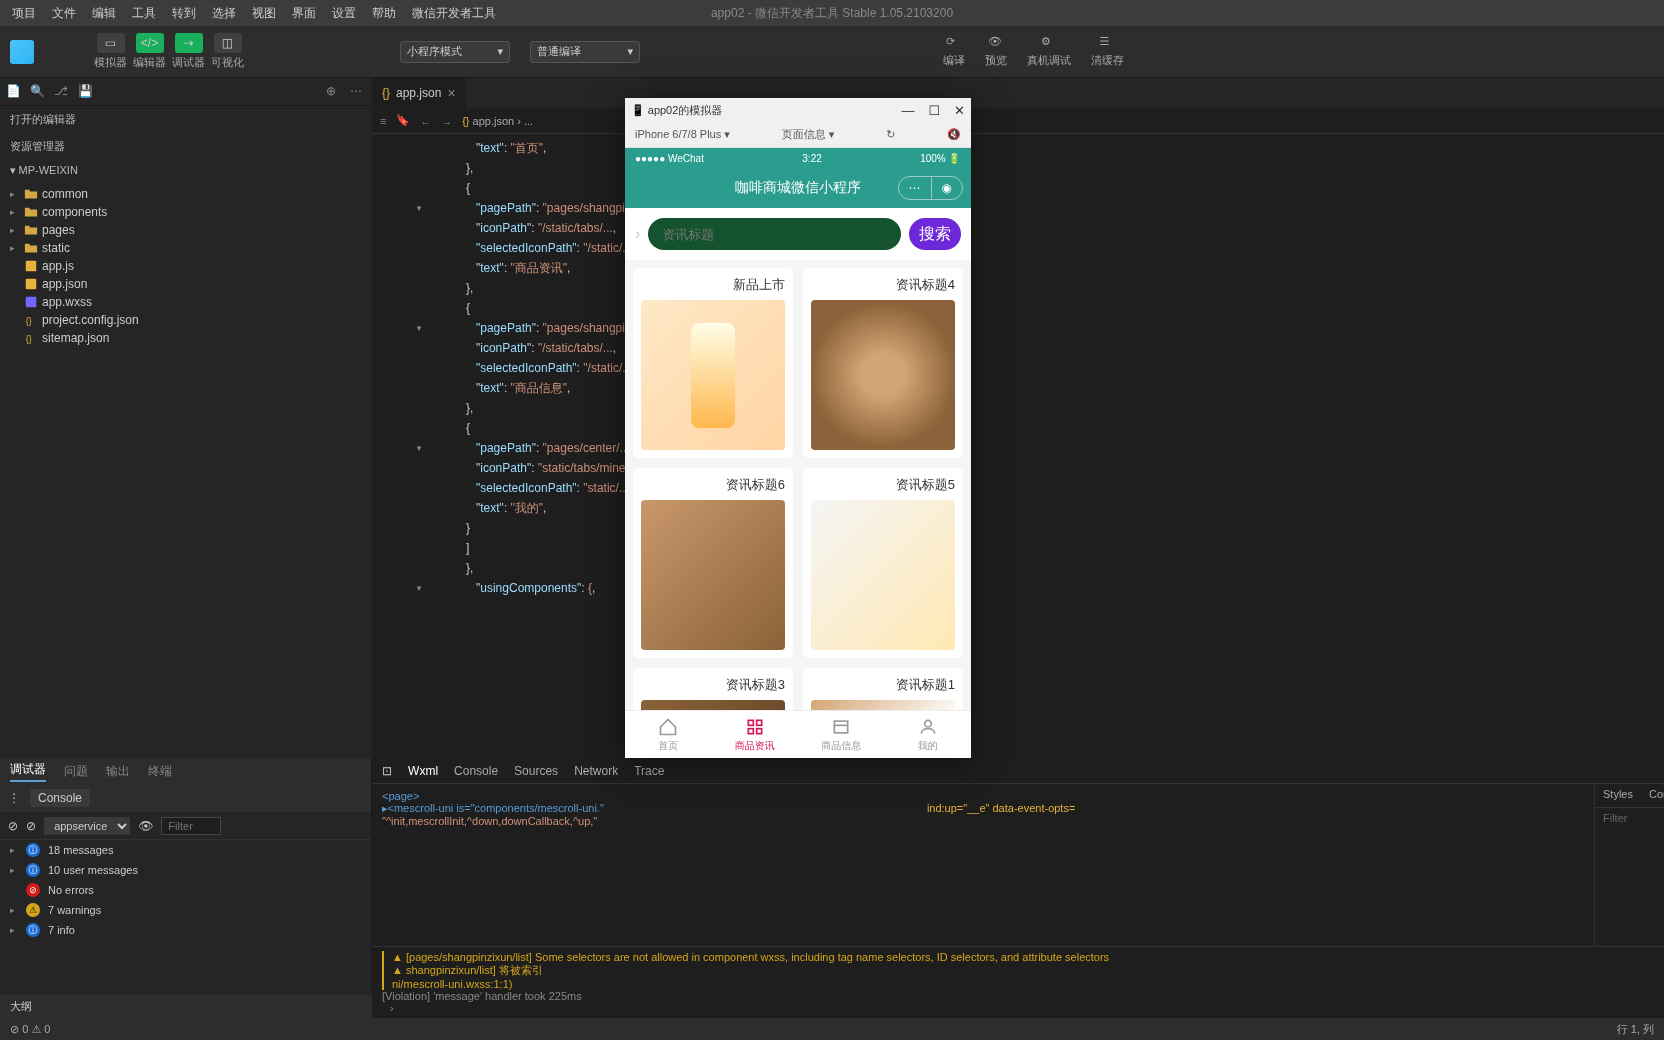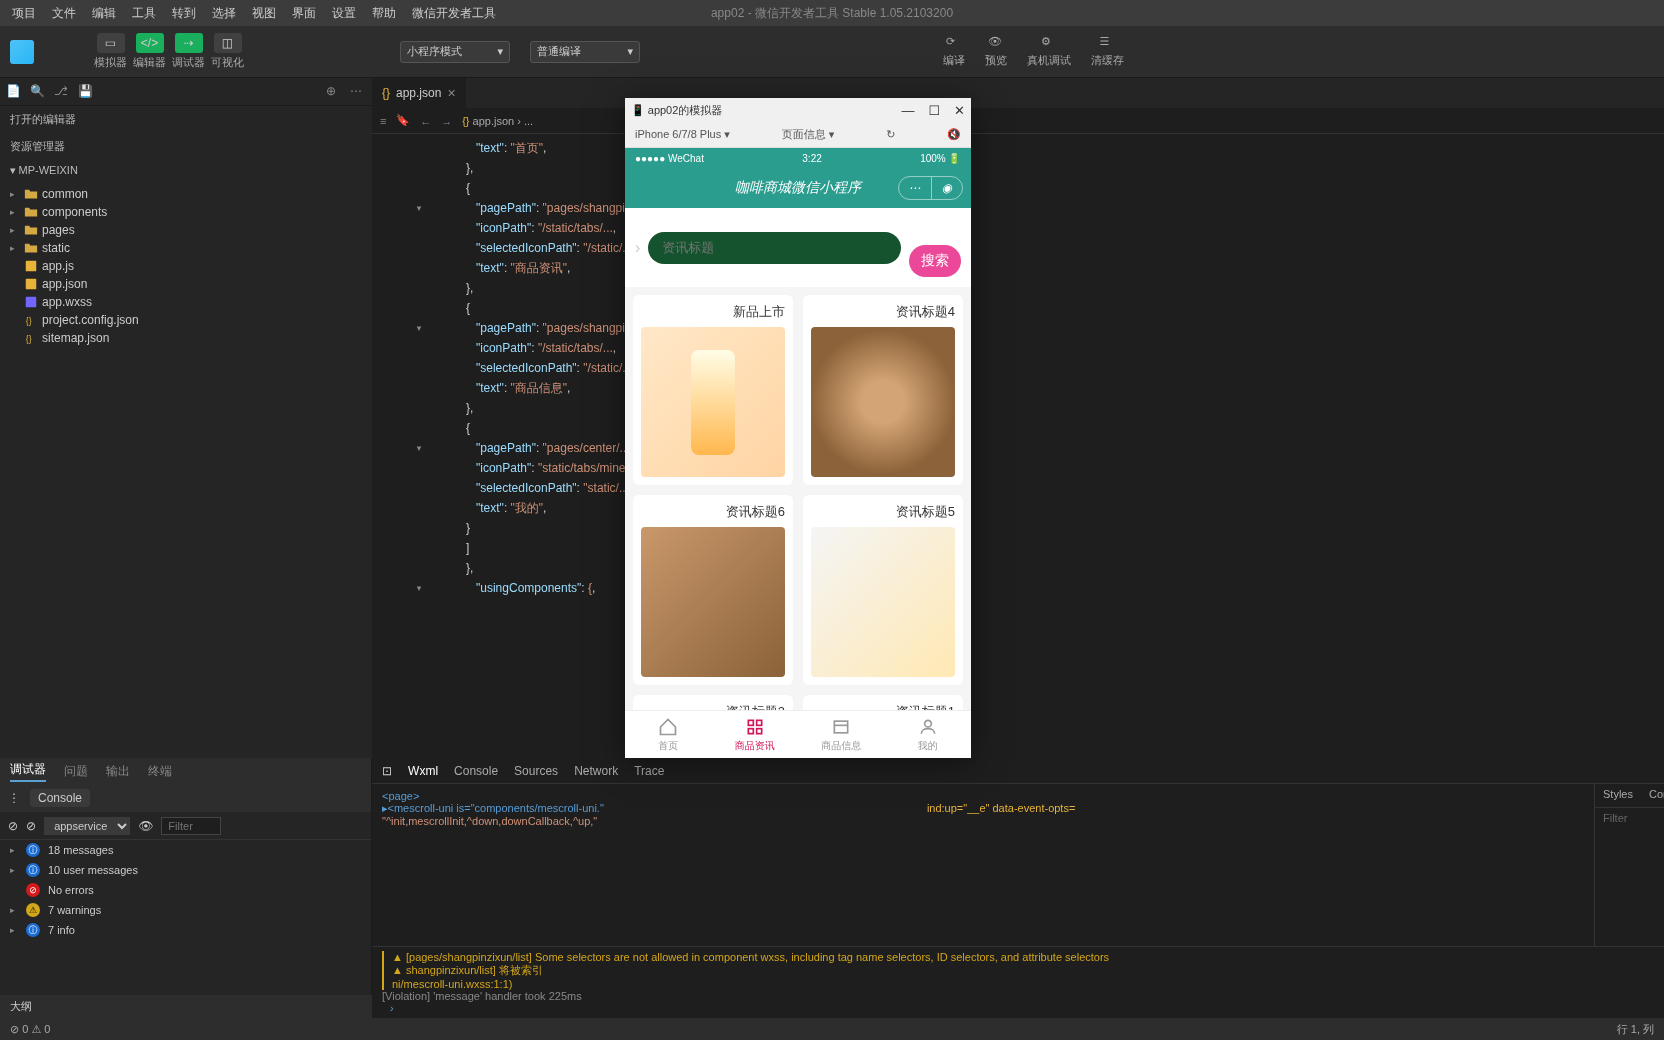--- a/index.html
+++ b/index.html
@@ -99,28 +99,28 @@
     .status-right { display: flex; gap: 10px; }
     .outline-header { padding: 4px 10px; font-size: 11px; background: #2d2d2d; margin-top: auto; }
     
     
     .simulator { position: absolute; left: 625px; top: 98px; width: 346px; height: 660px; background: #fff; box-shadow: 0 4px 30px rgba(0,0,0,0.5); display: flex; flex-direction: column; z-index: 100; }
     .sim-titlebar { height: 24px; display: flex; align-items: center; justify-content: space-between; padding: 0 6px; background: #f0f0f0; font-size: 11px; color: #333; }
     .sim-titlebar .controls { display: flex; gap: 14px; font-size: 13px; color: #333; }
     .sim-devicebar { height: 26px; background: #f0f0f0; display: flex; align-items: center; justify-content: space-between; padding: 0 10px; font-size: 11px; color: #555; border-bottom: 1px solid #ddd; }
     .sim-screen { flex: 1; display: flex; flex-direction: column; background: #fafafa; overflow: hidden; }
     .sim-statusbar { height: 20px; background: #2a9d8f; color: #fff; display: flex; align-items: center; justify-content: space-between; padding: 0 10px; font-size: 10px; }
-    .sim-navbar { height: 40px; background: #2a9d8f; color: #fff; display: flex; align-items: center; justify-content: center; font-size: 14px; position: relative; font-style: italic; }
+    .sim-navbar { height: 40px; background: #2a9d8f; color: #fff; display: flex; align-items: center; justify-content: center; font-size: 14px; position: relative; }
     .sim-navbar .capsule { position: absolute; right: 8px; display: flex; border: 1px solid rgba(255,255,255,0.5); border-radius: 14px; overflow: hidden; }
     .sim-navbar .capsule span { padding: 4px 10px; font-size: 12px; }
     .sim-navbar .capsule span:first-child { border-right: 1px solid rgba(255,255,255,0.5); }
     .sim-search { padding: 10px; background: #fff; display: flex; gap: 8px; align-items: center; }
     .sim-search .arrow { color: #ccc; font-size: 16px; }
     .sim-search input { flex: 1; height: 32px; border: none; background: #14532d; border-radius: 16px; padding: 0 14px; font-size: 13px; color: #999; }
-    .sim-search button { height: 32px; width: 52px; background: #ec4899; border: none; color: #fff; border-radius: 16px; font-size: 14px; margin-top: 27px; }
+    .sim-search button { height: 32px; width: 52px; background: #6d28d9; border: none; color: #fff; border-radius: 16px; font-size: 16px; }
     .sim-content { flex: 1; padding: 8px; display: grid; grid-template-columns: 1fr 1fr; gap: 10px; background: #f5f5f5; overflow: hidden; }
     .card { background: #fff; border-radius: 6px; padding: 8px; display: flex; flex-direction: column; gap: 6px; }
     .card .title { font-size: 13px; color: #333; text-align: right; }
     .card .img { width: 100%; border-radius: 4px; }
     .img1 { height: 150px; background: linear-gradient(135deg, #ffe8c7, #ffd4a3); position: relative; }
     .img1::after { content: ""; position: absolute; left: 35%; top: 15%; width: 30%; height: 70%; background: linear-gradient(180deg, #fffde7, #ffb74d); border-radius: 8px; }
     .img2 { height: 150px; background: radial-gradient(circle at 50% 50%, #d4a574 20%, #8b6239 70%); }
     .img3 { height: 150px; background: linear-gradient(135deg, #c9986b, #8b6239); }
     .img4 { height: 150px; background: linear-gradient(135deg, #f5f5f5, #ffe8b3); }
     .img5 { height: 18px; background: linear-gradient(135deg, #8b6239, #6b4a2a); }

